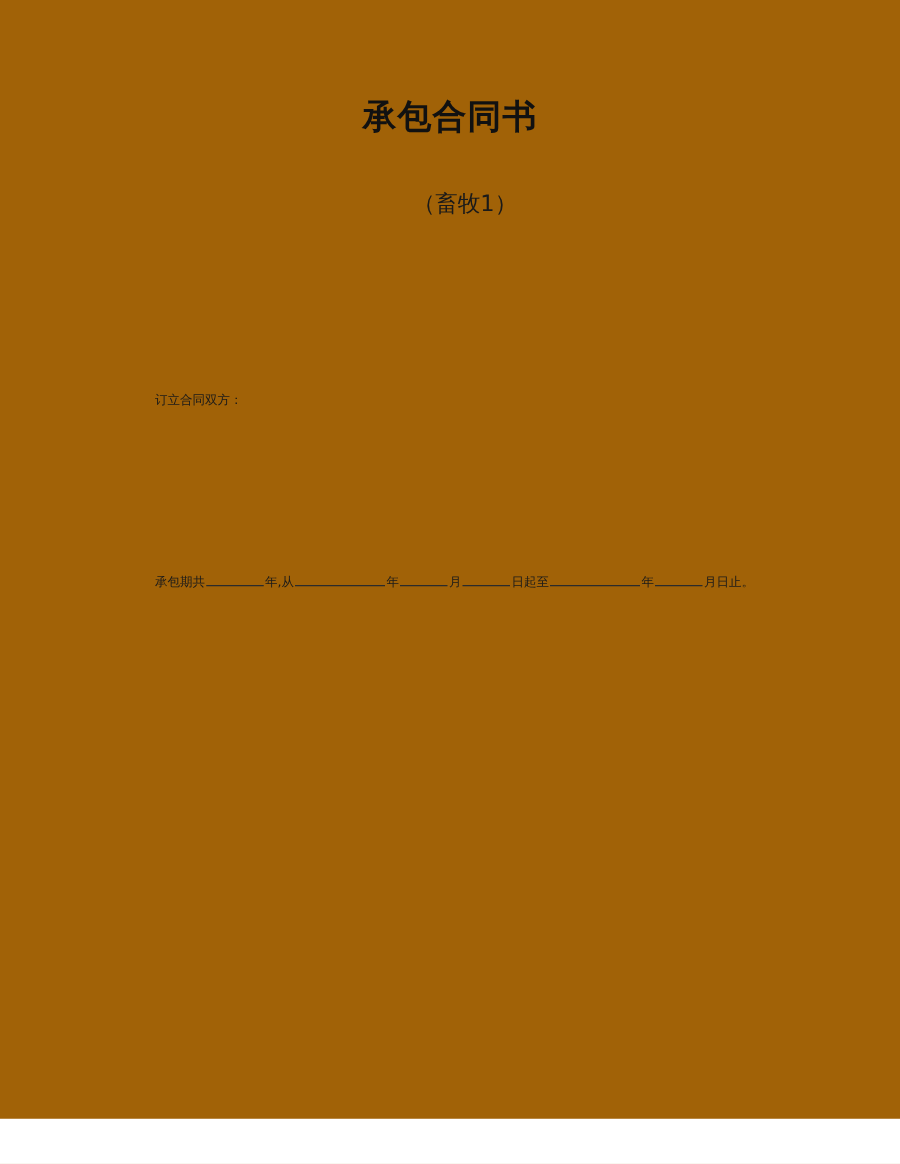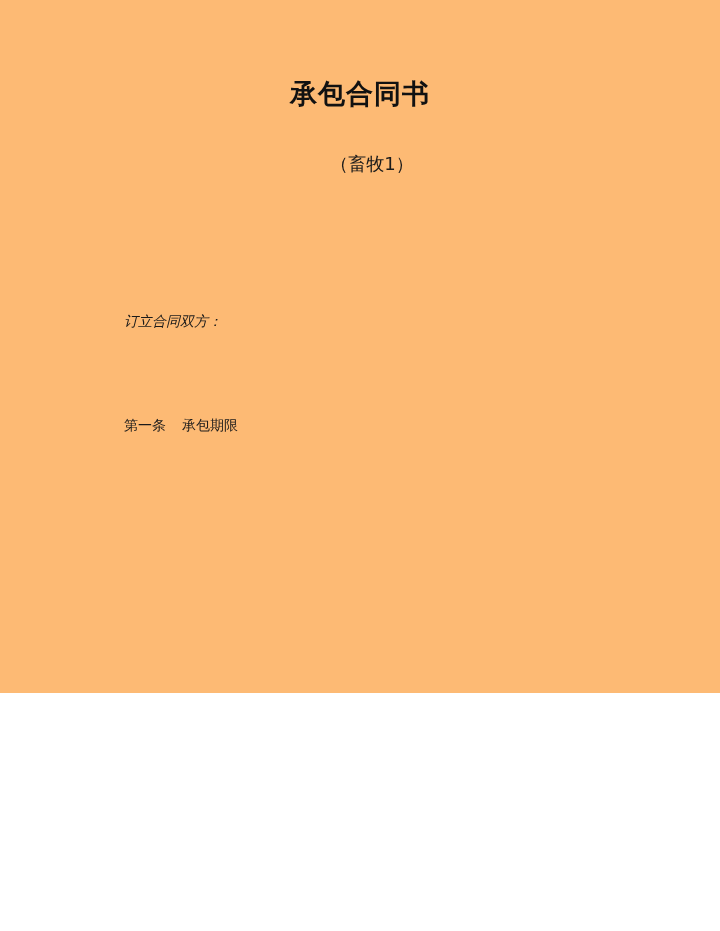--- a/index.html
+++ b/index.html
@@ -14,22 +14,22 @@
     font-family: "DejaVu Sans", "Liberation Sans", sans-serif;
     color: #1a1a1a;
     overflow: hidden;
   }
 
   .page {
     position: absolute;
     left: 0;
     top: 0;
     width: 720px;
-    height: 693px;
-    background: #fdba74;
+    height: 895px;
+    background: #a16207;
   }
 
   .doc-title {
     position: absolute;
     left: 0;
     top: 78px;
     width: 720px;
     text-align: center;
     font-size: 27px;
     font-weight: bold;
@@ -51,27 +51,26 @@
   }
 
   .body-block {
     position: absolute;
     left: 110px;
     top: 303px;
     width: 500px;
   }
 
   .para {
-    font-size: 14px;
+    font-size: 10px;
     line-height: 36px;
     color: #1a1a1a;
     text-align: justify;
     text-justify: inter-character;
     white-space: normal;
-    font-style: italic;
   }
 
   .indent-1 { text-indent: 14px; }
   .indent-2 { text-indent: 28px; }
   .spacer-md { height: 26px; }
   .spacer-lg { height: 42px; }
 
   .fill-line {
     display: inline-block;
     border-bottom: 1px solid #2b2b2b;
@@ -111,24 +110,24 @@
 
     <div class="para indent-1">订立合同双方：</div>
 
 
 
     <div class="spacer-md"></div>
 
 
     <div class="spacer-lg"></div>
 
-    <div class="article-heading">
-      <span>第一条</span><span class="art-gap"></span><span>承包期限</span>
-    </div>
 
     <div class="spacer-lg"></div>
 
+    <div class="para indent-1">
+      <span>承包期共</span><span class="fill-line w-sm"></span><span>年,从</span><span class="fill-line w-lg"></span><span>年</span><span class="fill-line w-xs"></span><span>月</span><span class="fill-line w-xs"></span><span>日起至</span><span class="fill-line w-lg"></span><span>年</span><span class="fill-line w-xs"></span><span>月</span><span>日止。</span>
+    </div>
 
     <div class="spacer-lg"></div>
 
 
   </div>
 </div>
 
 </body></html>

